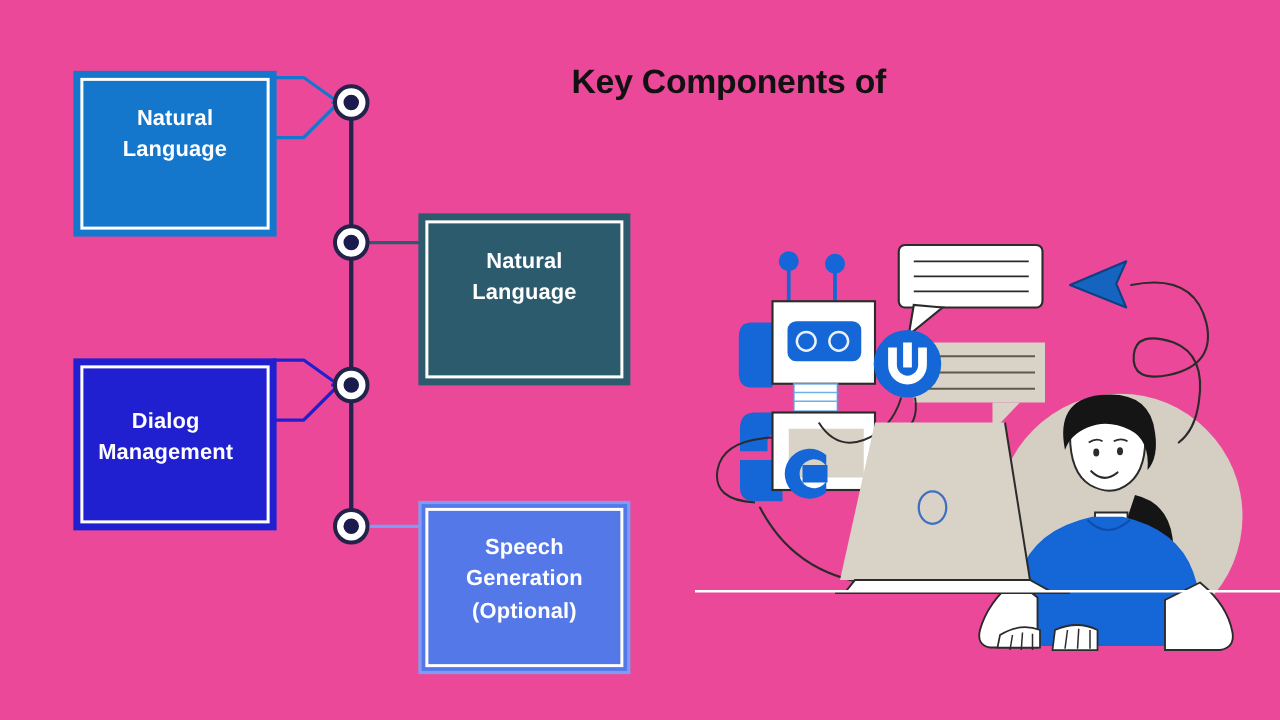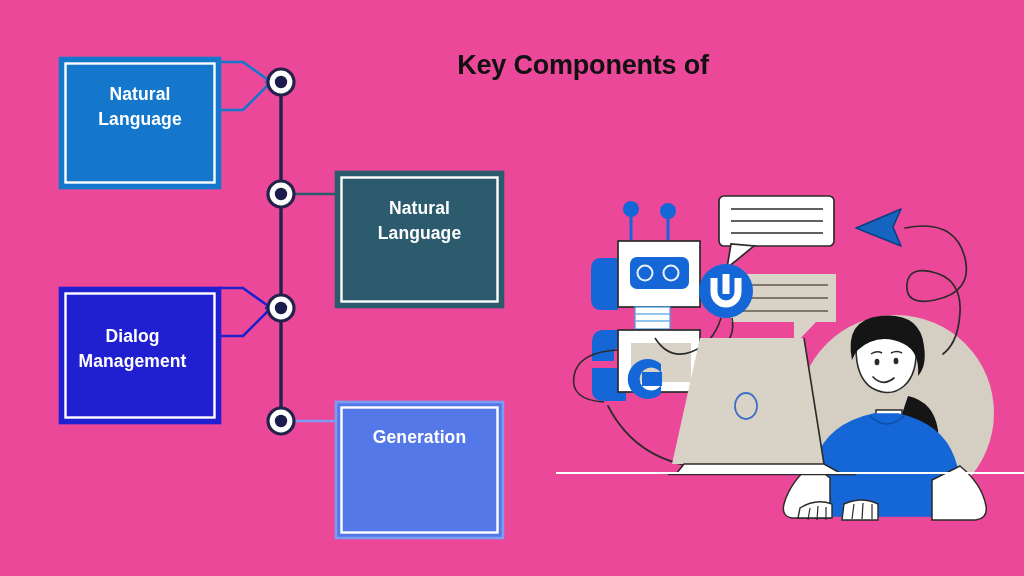--- a/index.html
+++ b/index.html
@@ -122,21 +122,23 @@
     <span class="ln">Natural</span>
     <span class="ln">Language</span>
   </div>
 
   <div class="boxlabel" style="left:60px;top:324px;width:145px;">
     <span class="ln">Dialog</span>
     <span class="ln">Management</span>
   </div>
 
   <div class="boxlabel" style="left:336px;top:425px;width:167px;">
+    <span class="ln">Speech</span>
     <span class="ln">Generation</span>
+    <span class="ln">(Optional)</span>
   </div>
 
   <svg id="art" viewBox="0 0 468 372">
 
     <circle cx="340" cy="235" r="98" fill="#d5cec3"></circle>
 
     <g>
 
       <line x1="75" y1="63" x2="75" y2="35" stroke="#1566d6" stroke-width="3"></line>
       <line x1="112" y1="63" x2="112" y2="38" stroke="#1566d6" stroke-width="3"></line>

